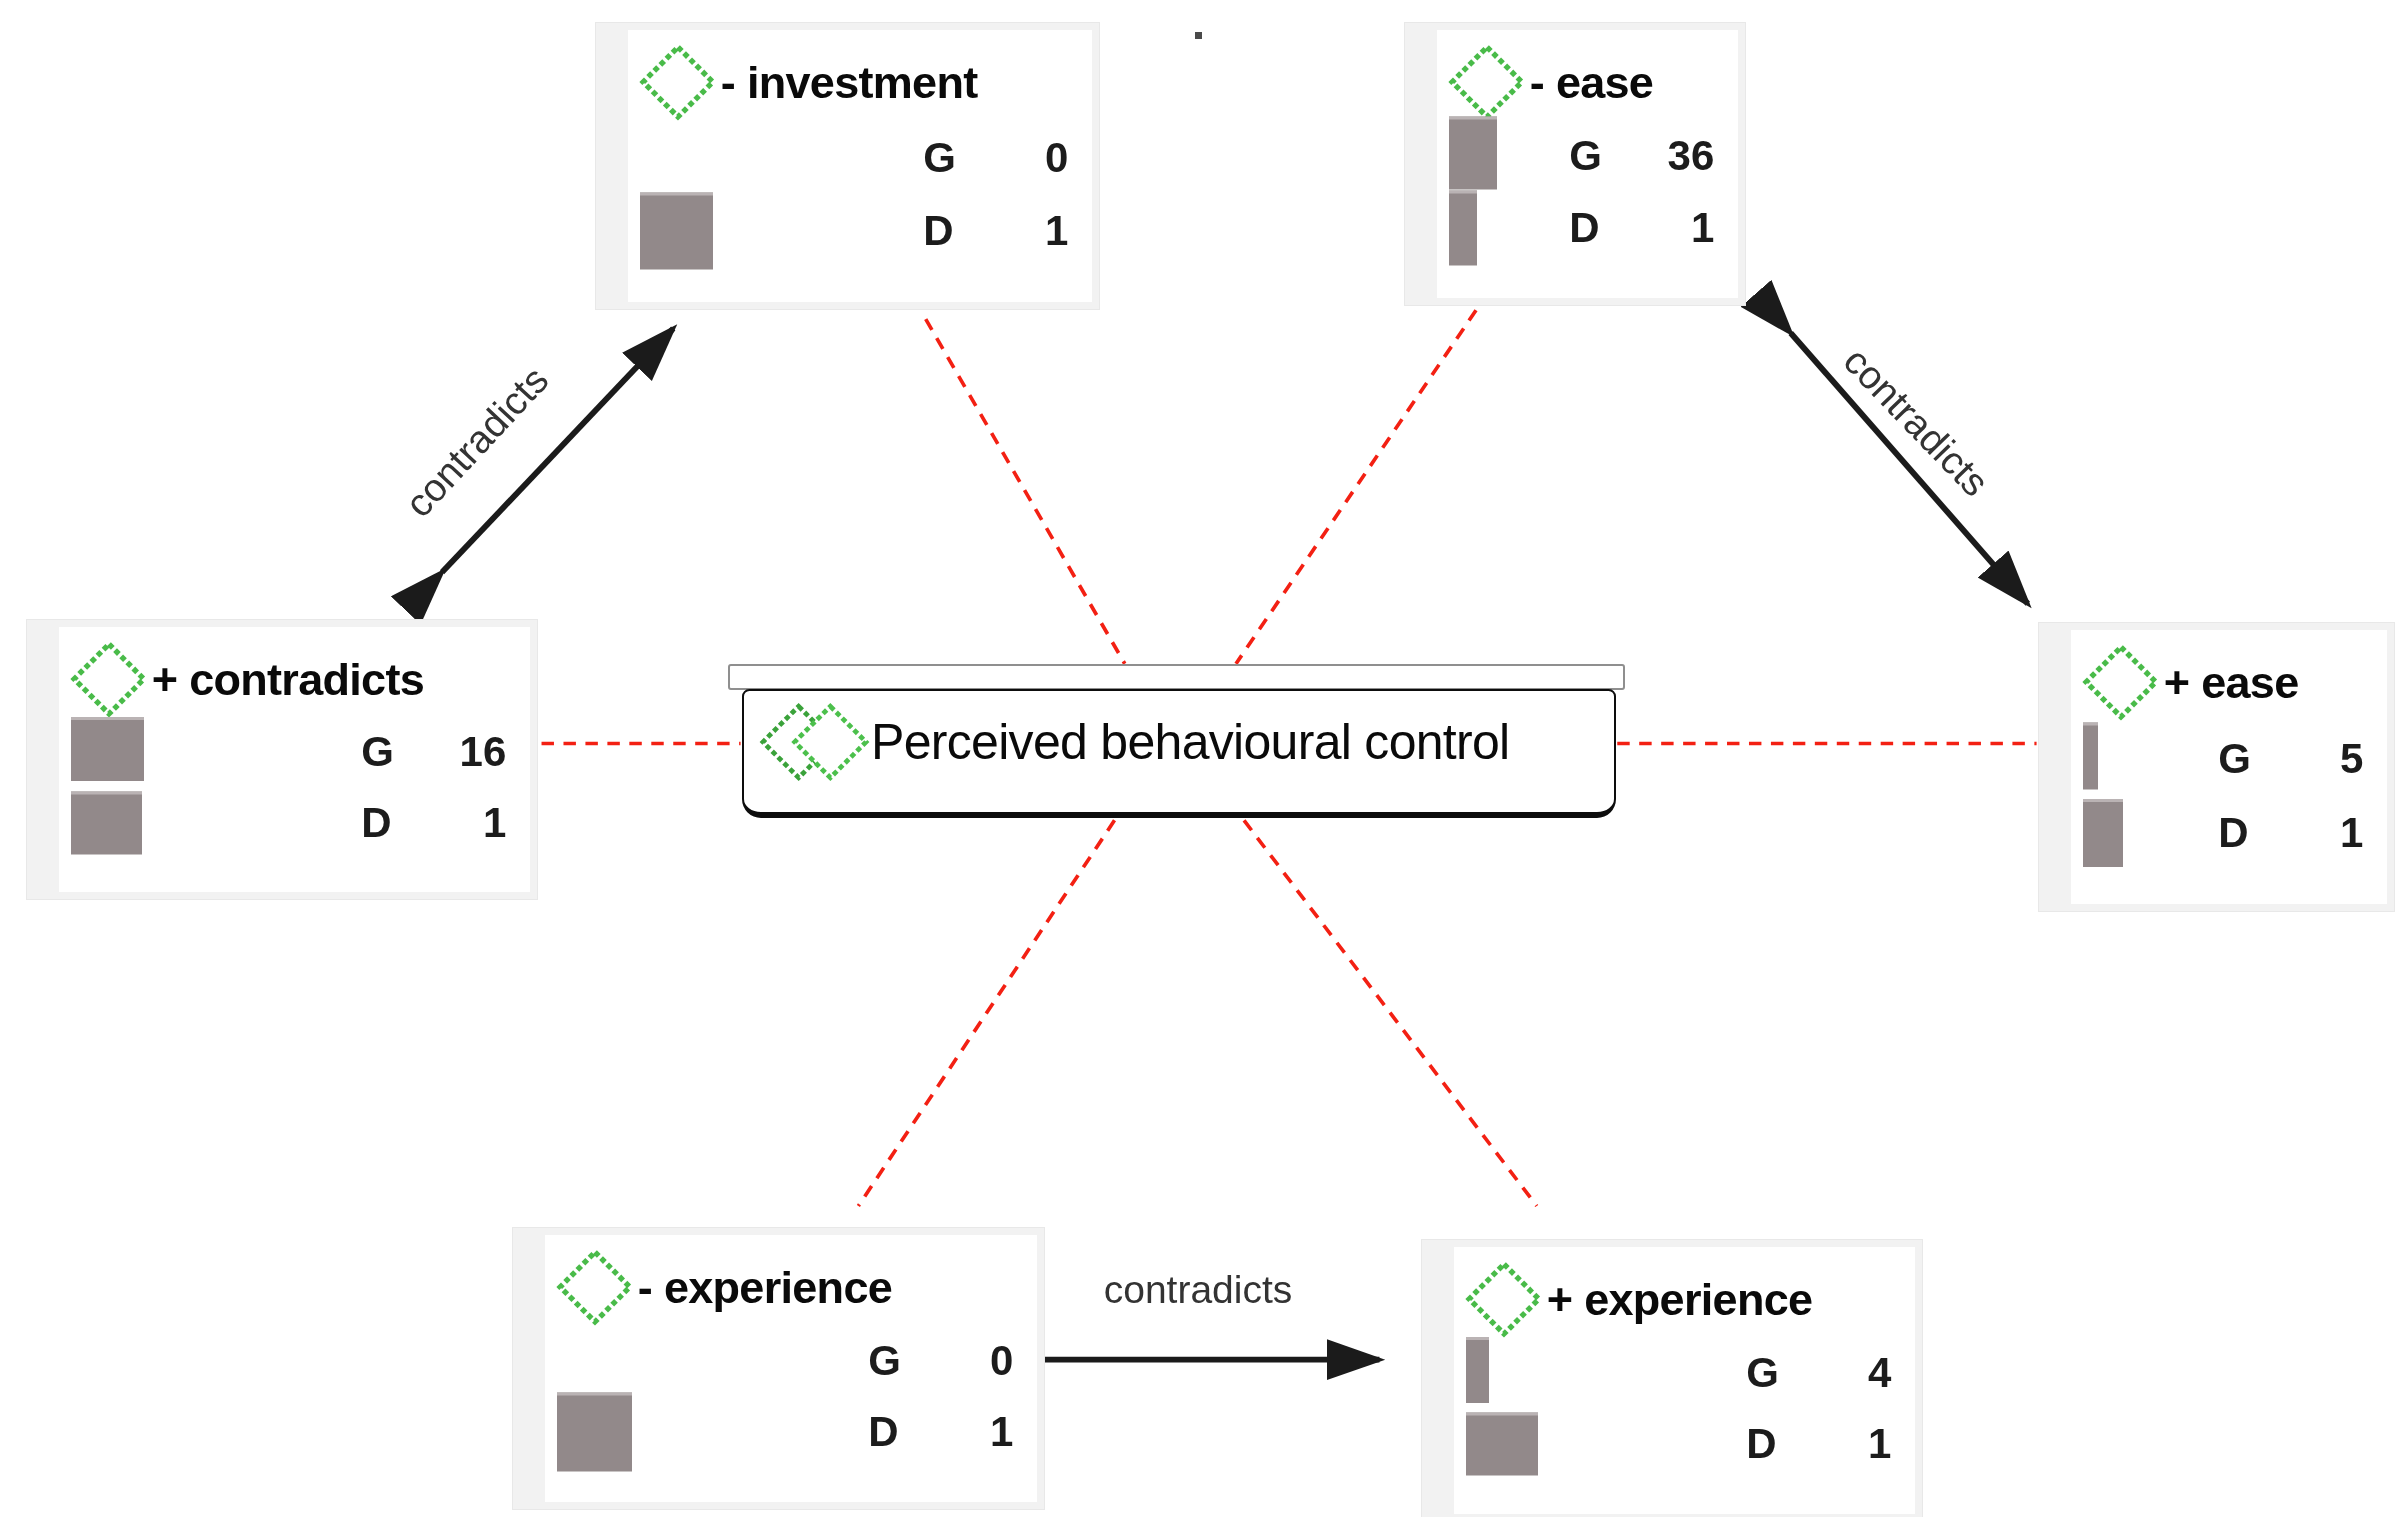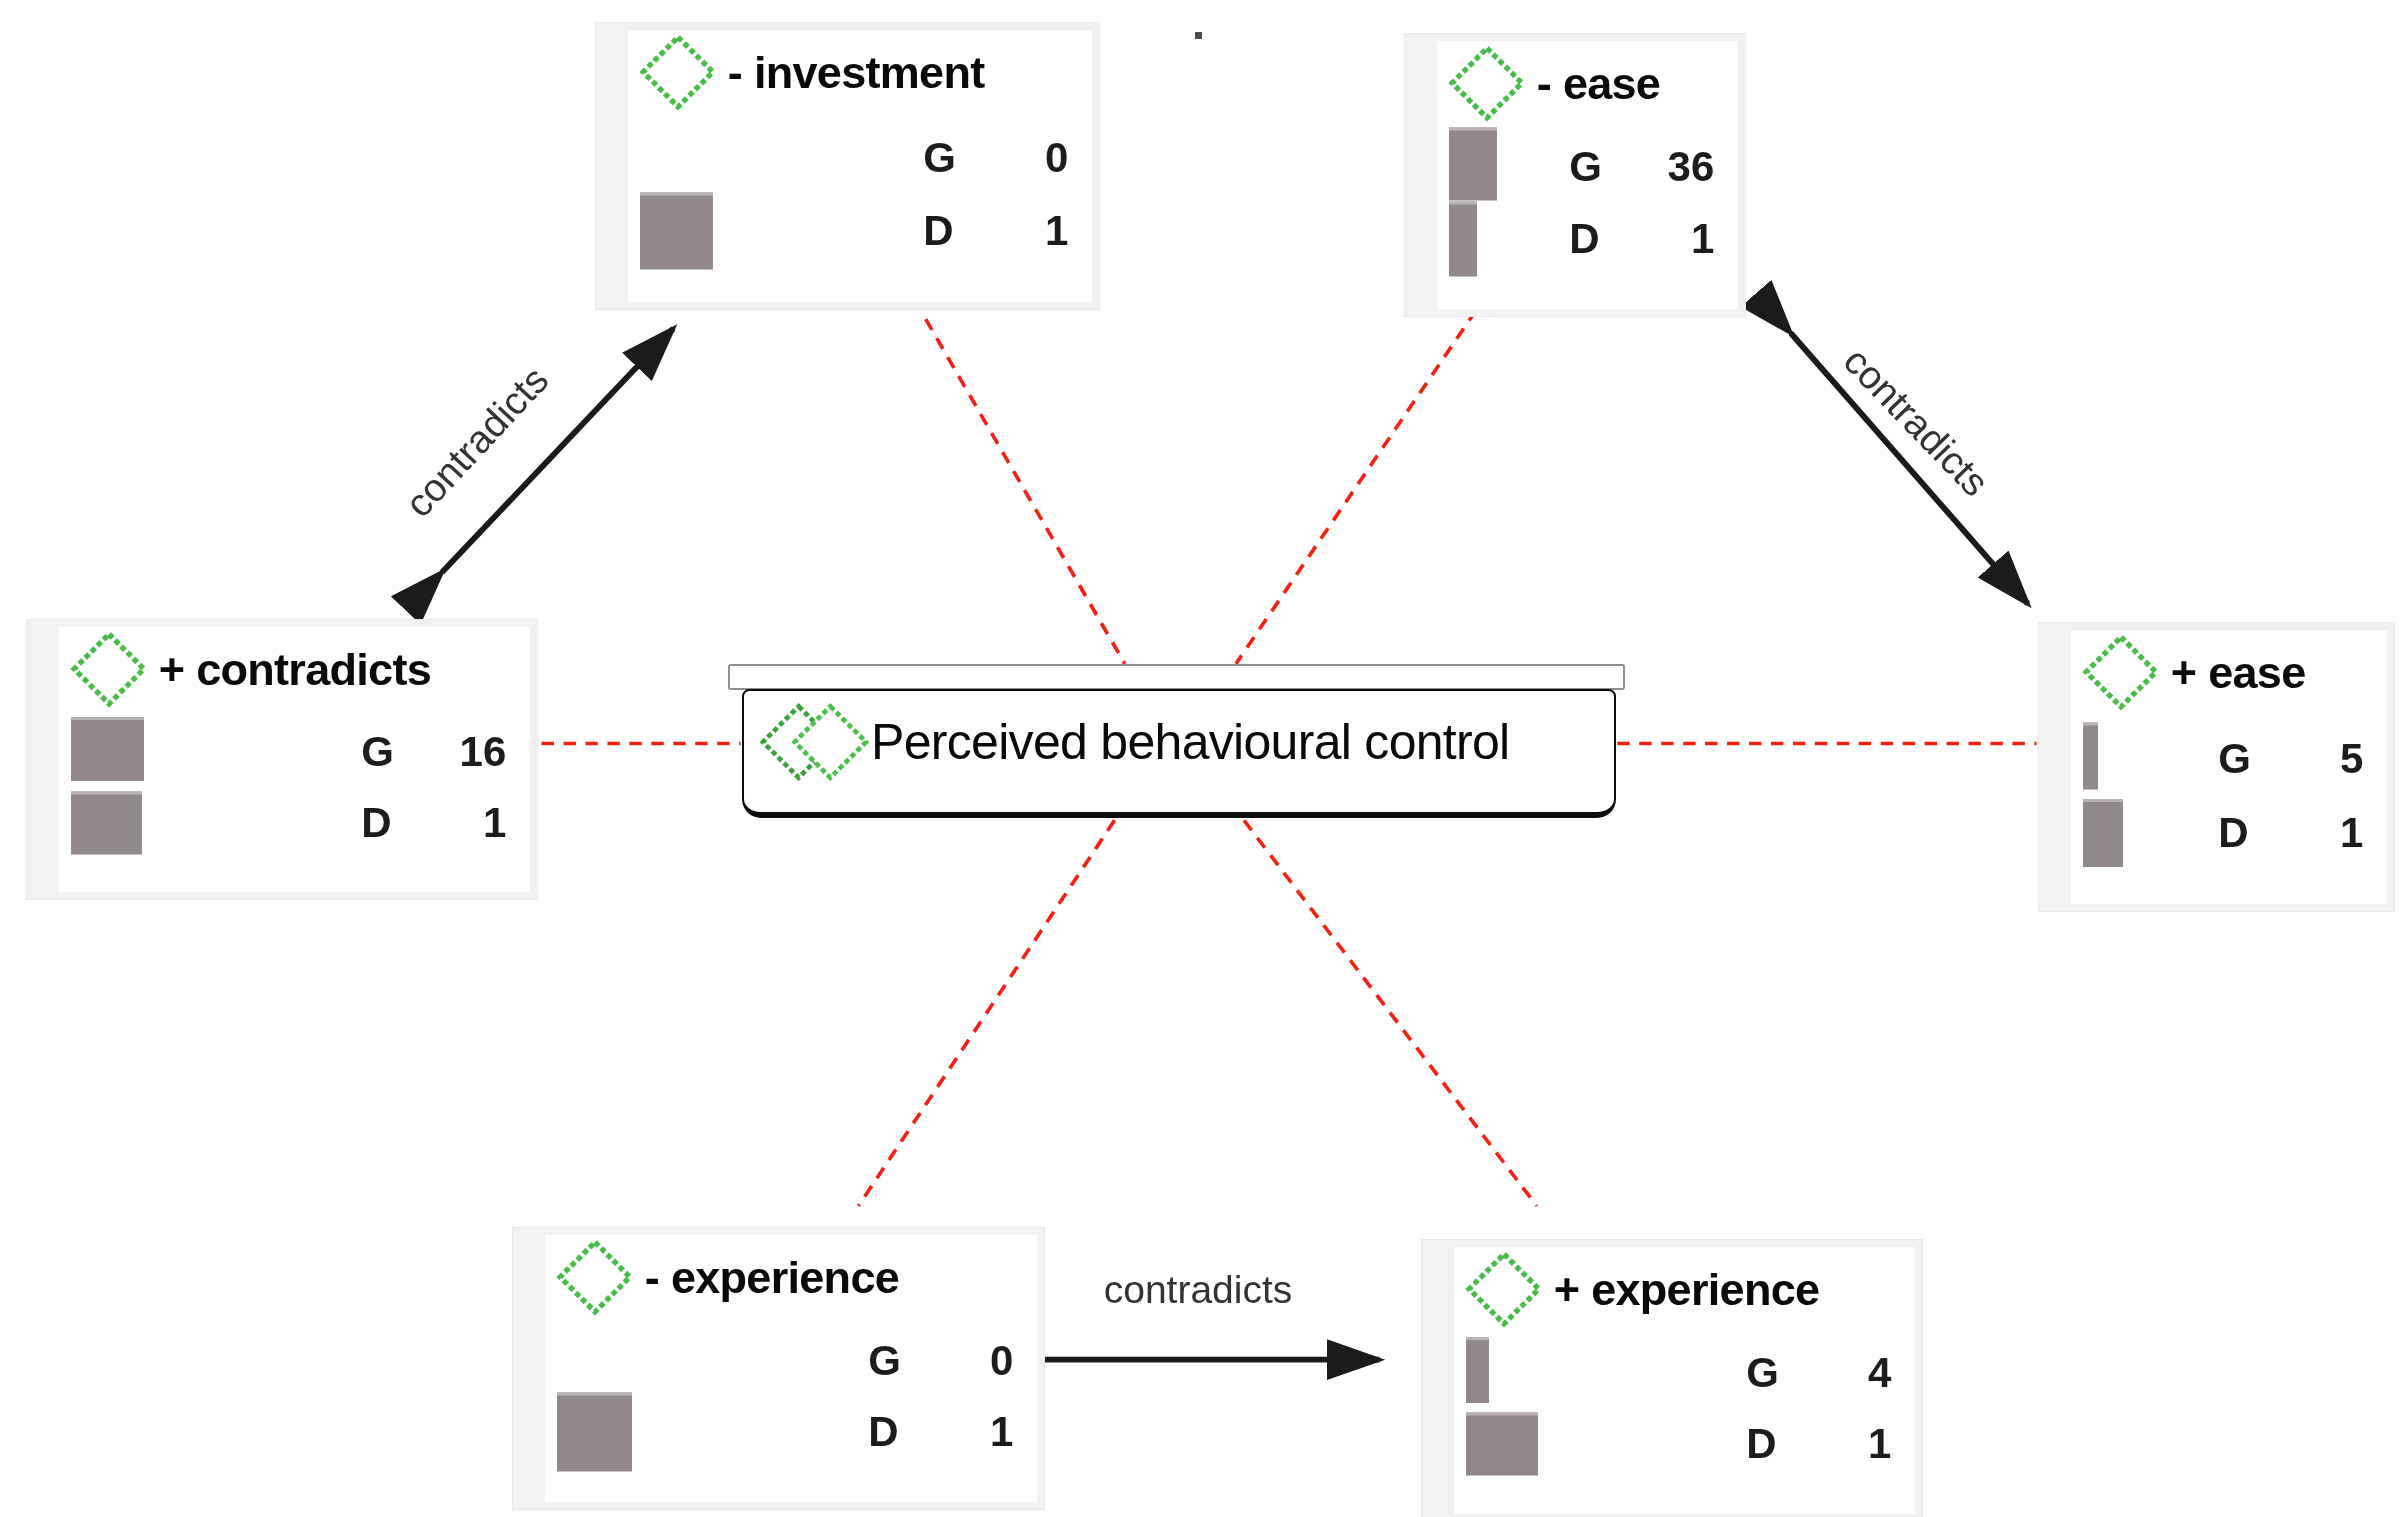--- a/index.html
+++ b/index.html
@@ -18,22 +18,22 @@
     background:#f2f2f2;
     border:0.7px solid #e8e8e8;
     box-sizing:border-box;
   }
   .panel{
     position:absolute;
     left:32px;top:7.3px;right:7.3px;bottom:7.3px;
     background:#ffffff;
   }
   .trow{
-    position:absolute;left:8.8px;top:1px;
-    display:flex;align-items:center;gap:9px;
+    position:absolute;left:8.8px;top:11px;
+    display:flex;align-items:center;gap:2px;
     white-space:nowrap;
   }
   .dicon svg{width:82px;height:82px;display:block;}
   .ntitle{
     font-size:45px;font-weight:700;color:#0a0a0a;
     letter-spacing:-0.7px;line-height:1;
   }
   .vrow{
     position:absolute;right:23.4px;
     display:flex;align-items:baseline;
@@ -48,21 +48,21 @@
     background:#92898a;
     border-top:3.7px solid #bab3b4;
     box-sizing:border-box;
     transform:translateY(-50%);
   }
   .bar.g{top:46%;}
   .bar.d{top:74%;}
 
   
   #node-neg-investment{left:595px;top:22px;width:505px;height:288px;}
-  #node-neg-ease{left:1404px;top:22px;width:342px;height:284px;margin-top:11px;}
+  #node-neg-ease{left:1404px;top:22px;width:342px;height:284px;}
   #node-pos-investment{left:26px;top:619px;width:512px;height:281px;}
   #node-pos-ease{left:2038px;top:622px;width:357px;height:290px;}
   #node-neg-experience{left:512px;top:1227px;width:533px;height:283px;}
   #node-pos-experience{left:1421px;top:1219px;width:502px;height:283px;margin-top:20px;}
 
   
   .center-topbar{
     position:absolute;left:728px;top:664px;width:897px;height:26px;
     background:#ffffff;border:2.9px solid #8f8f8f;border-radius:2.9px;
     box-sizing:border-box;

